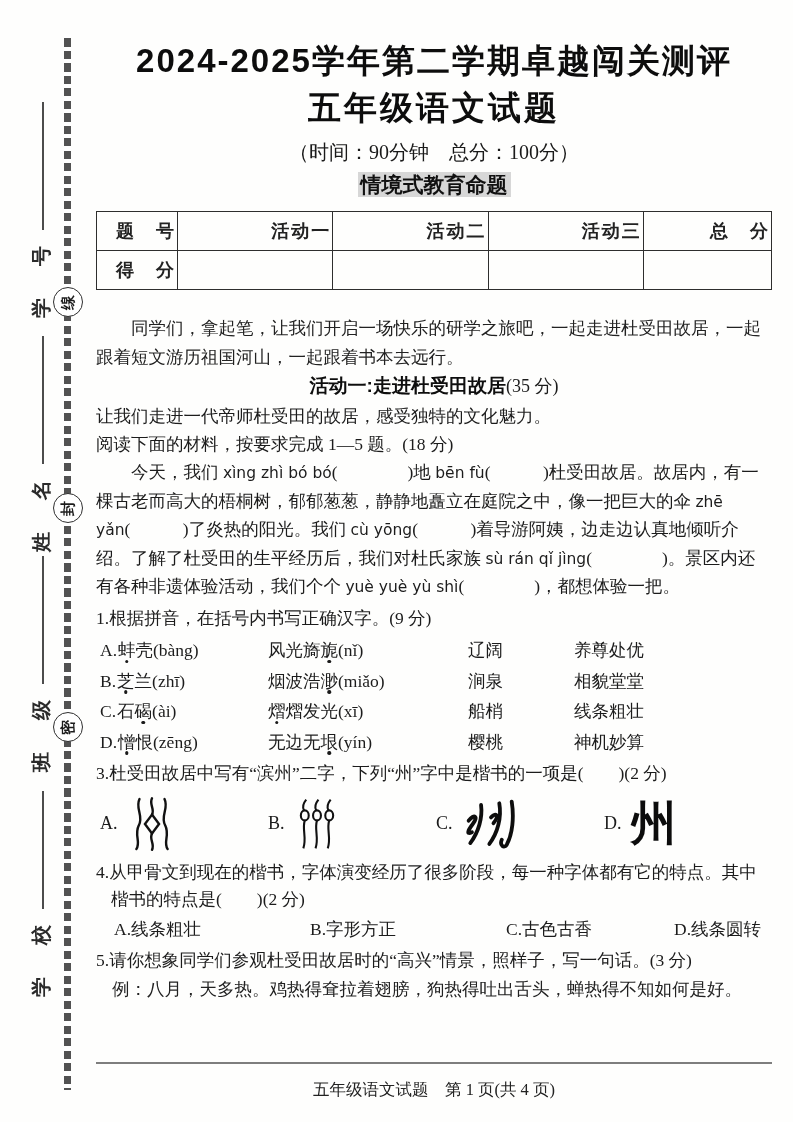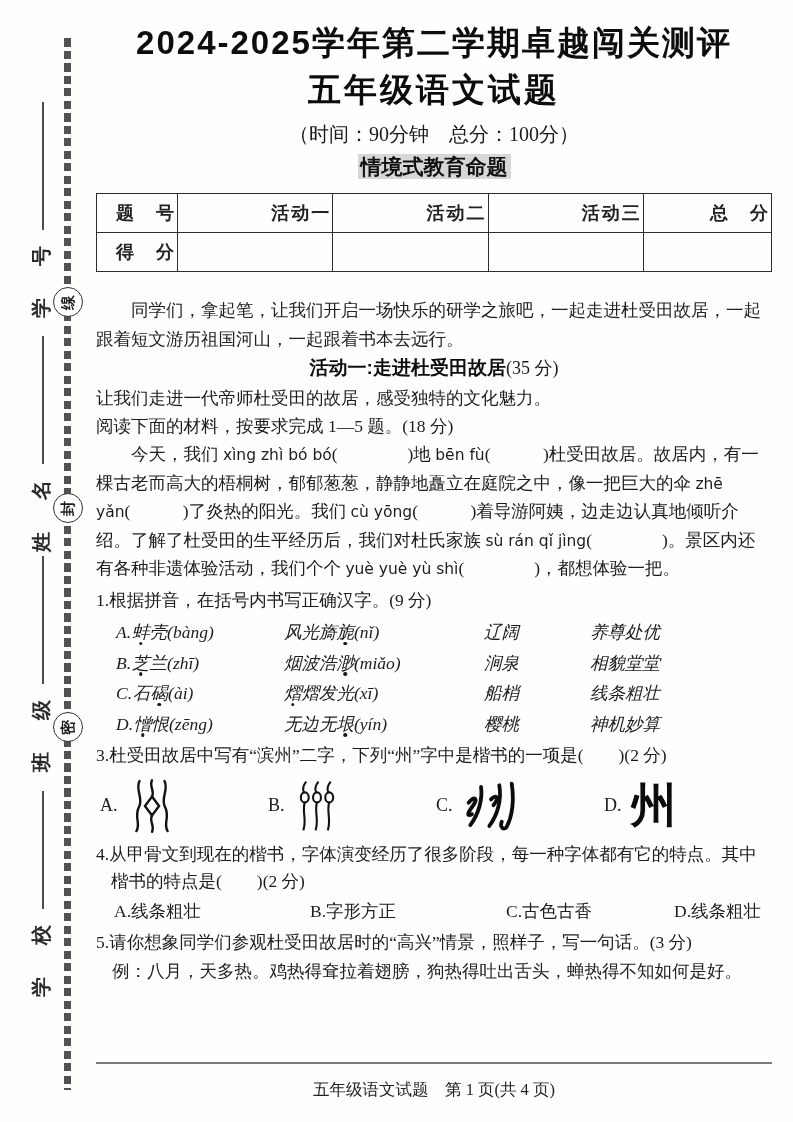--- a/index.html
+++ b/index.html
@@ -34,21 +34,21 @@
   }
   .seal{
     position:absolute;left:53px;width:28px;height:28px;
     border:1.6px solid #2f2f2f;border-radius:50%;
     background:#fff;display:flex;align-items:center;justify-content:center;
     font-size:15px;font-weight:600;z-index:3;
   }
   .seal span{display:block;transform:rotate(-90deg);}
 
   
-  .content{position:absolute;left:96px;top:20px;width:676px;}
+  .content{position:absolute;left:96px;top:38px;width:676px;}
 
   .title{ text-align:center;font-family:"Liberation Sans","DejaVu Sans",sans-serif;
     font-weight:900;font-size:33px;line-height:46px;letter-spacing:2px;color:#0d0d0d;}
   .title2{text-align:center;font-family:"Liberation Sans","DejaVu Sans",sans-serif;
     font-weight:900;font-size:33px;line-height:48px;letter-spacing:3px;color:#0d0d0d;}
   .meta{text-align:center;font-size:20px;line-height:30px;margin-top:5px;color:#1a1a1a;}
   .banner{text-align:center;margin-top:3px;line-height:30px;}
   .banner span{
     font-family:"Liberation Sans","DejaVu Sans",sans-serif;
     font-weight:800;font-size:21px;background:#d7d7d7;padding:1px 3px;color:#111;}
@@ -70,21 +70,21 @@
   .act-head .hs{font-size:18px;font-weight:400;}
 
   .lead{font-size:17.5px;line-height:27px;margin-top:3px;}
   .prompt{font-size:17.5px;line-height:27px;margin-top:1px;}
   .material{font-size:17.5px;line-height:27.5px;margin-top:1px;}
   .pinyin{font-family:"DejaVu Sans","Liberation Sans",sans-serif;font-size:15.5px;letter-spacing:0;}
 
   .q{font-size:17.5px;line-height:27.5px;padding-left:15px;text-indent:-15px;margin-top:3px;}
 
   
-  .q2-grid{margin:3px 0 2px 20px;font-style:italic;}
+  .q2-grid{margin:3px 0 2px 4px;}
   .q2-row{display:grid;grid-template-columns:168px 200px 106px 1fr;line-height:30.5px;font-size:17.5px;}
   .opt-letter{margin-right:1px;}
   .em-dot{position:relative;}
   .em-dot::after{
     content:"";position:absolute;left:50%;bottom:-3px;width:3.5px;height:3.5px;
     border-radius:50%;background:#1a1a1a;transform:translateX(-50%);}
 
   
   .q3-row{display:grid;grid-template-columns:1fr 1fr 1fr 1fr;align-items:center;
     margin:4px 0 2px 4px;height:64px;}
@@ -259,21 +259,21 @@
         <span>D.</span>
         <span class="kaishu-char">州</span>
       </div>
     </div>
 
     <p class="q">4.从甲骨文到现在的楷书，字体演变经历了很多阶段，每一种字体都有它的特点。其中楷书的特点是(　　)(2 分)</p>
     <div class="q4-row">
       <span>A.线条粗壮</span>
       <span>B.字形方正</span>
       <span>C.古色古香</span>
-      <span>D.线条粗壮</span>
+      <span>D.线条圆转</span>
     </div>
 
     <p class="q">5.请你想象同学们参观杜受田故居时的“高兴”情景，照样子，写一句话。(3 分)</p>
     <p class="example kai">例：八月，天多热。鸡热得耷拉着翅膀，狗热得吐出舌头，蝉热得不知如何是好。</p>
 
   </div>
 
   <div class="foot-rule"></div>
   <div class="footer">五年级语文试题　第 1 页(共 4 页)</div>
 

